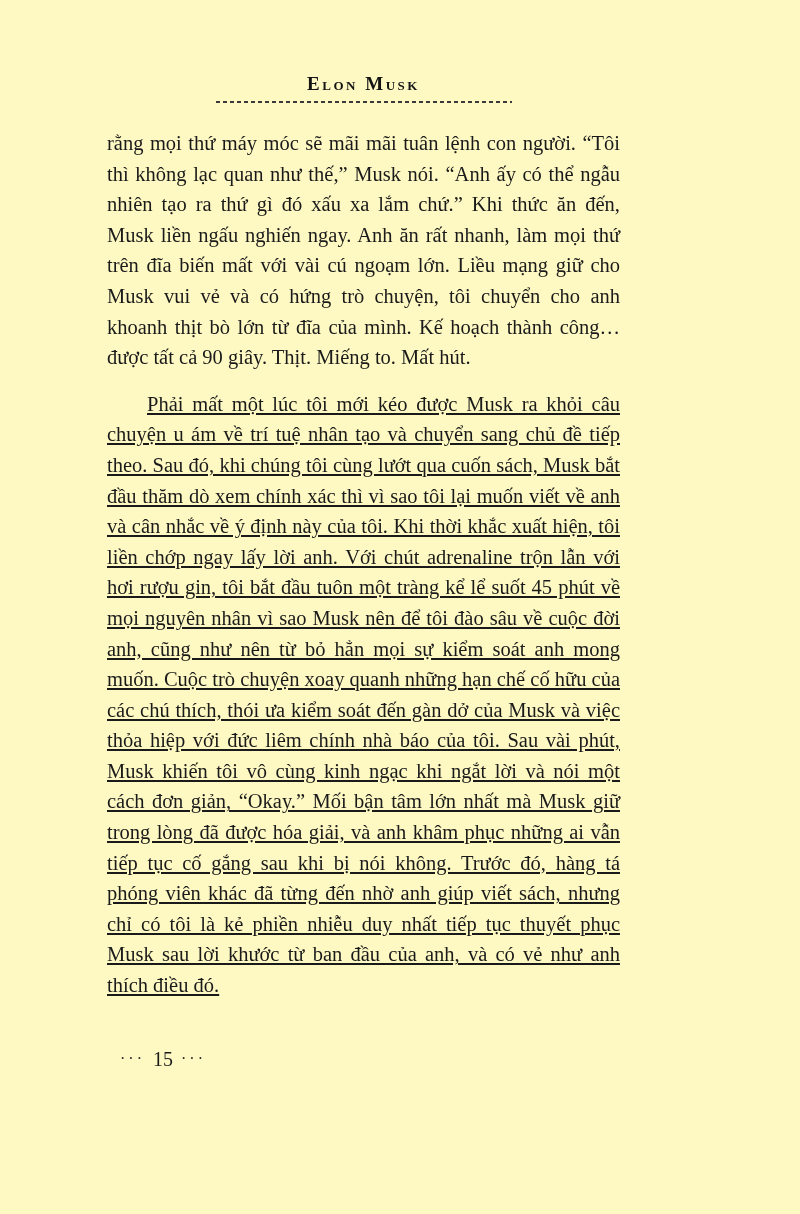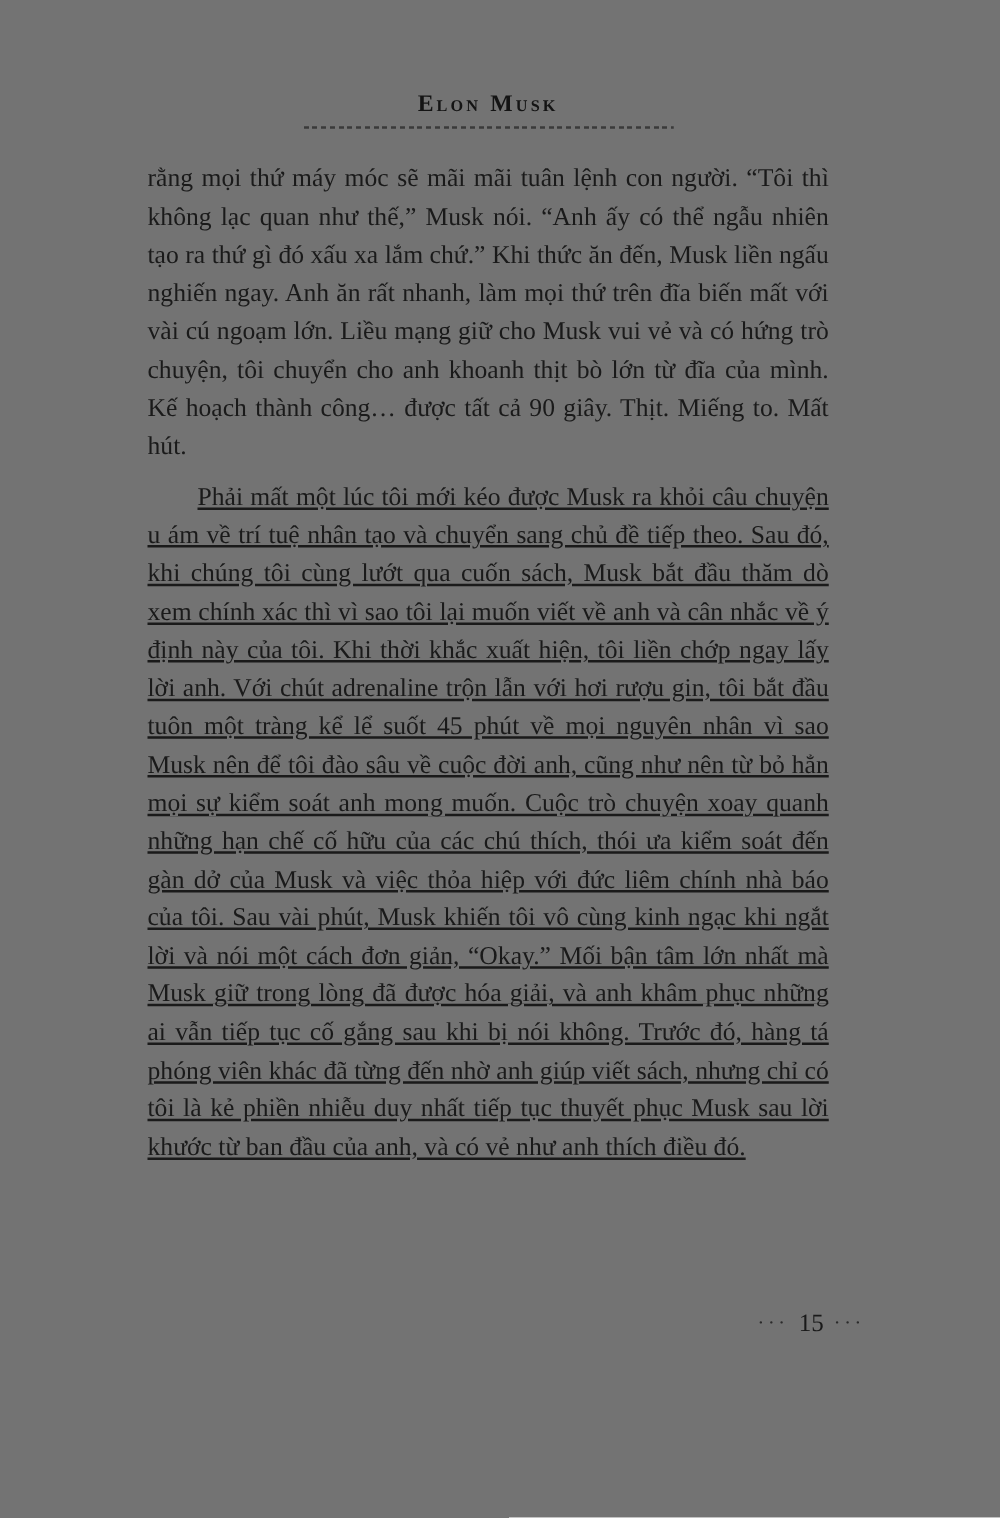--- a/index.html
+++ b/index.html
@@ -9,22 +9,22 @@
     height: 1214px;
     font-family: "Liberation Serif", "DejaVu Serif", serif;
     color: #1c1c1c;
     position: relative;
     overflow: hidden;
   }
   .page {
     position: relative;
     width: 800px;
     height: 1214px;
-    padding: 74px 118px 0 118px;
-    background: #737373;
+    padding: 74px 118px 0 91px;
+    background: #fef9c3;
   }
   .page-header {
     text-align: center;
     width: 545px;
   }
   .running-header {
     font-variant: small-caps;
     font-weight: bold;
     font-size: 19px;
     letter-spacing: 2.5px;
@@ -42,29 +42,29 @@
     );
   }
   .page-body {
     margin-top: 25px;
     width: 545px;
     font-size: 20.5px;
     line-height: 30.6px;
     text-align: justify;
     color: #1a1a1a;
   }
-  .page-body p { margin: 0; }
+  .page-body p { margin: 16px; }
   .page-body p + p { margin-top: 10px; text-decoration: underline; }
   .page-body p.indent { text-indent: 40px; }
   .page-footer {
     position: absolute;
     top: 1048px;
-    left: 147px;
+    left: 120px;
     width: 545px;
-    text-align: right;
+    text-align: left;
     font-size: 20px;
     color: #1a1a1a;
   }
   .footer-dots {
     letter-spacing: 3px;
     font-size: 16px;
     vertical-align: 2px;
     color: #2a2a2a;
   }
   .page-number {

